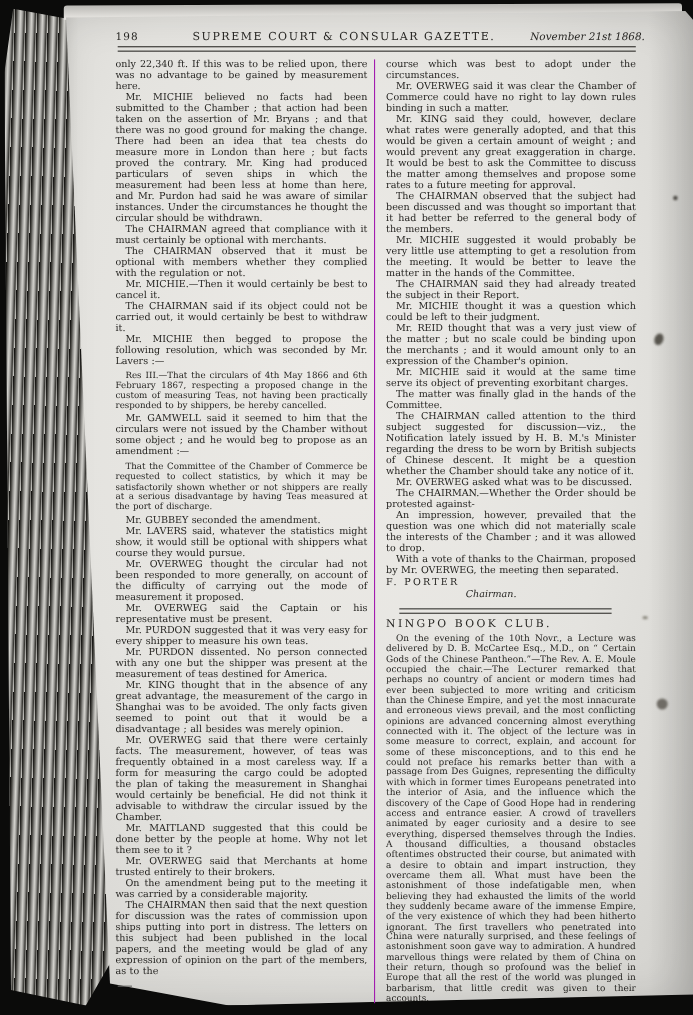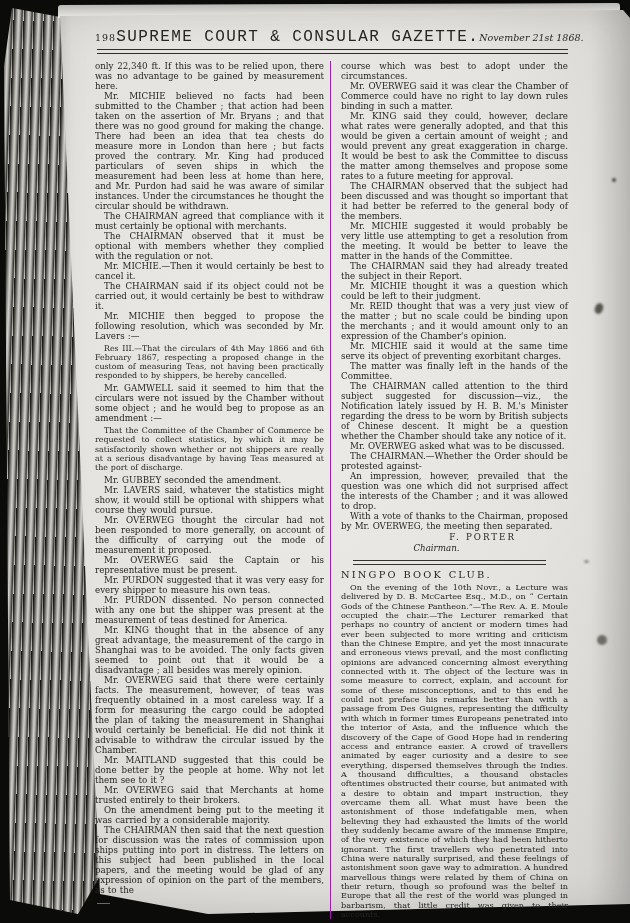--- a/index.html
+++ b/index.html
@@ -24,34 +24,34 @@
   }
   
   .paper{
     position:absolute;left:48px;top:10px;width:582px;height:904px;
     background:
       linear-gradient(90deg,rgba(0,0,0,0.10) 0%,rgba(0,0,0,0) 4%,rgba(0,0,0,0) 93%,rgba(0,0,0,0.10) 100%),
       radial-gradient(ellipse at 45% 38%,#edebe7 0%,#e4e3df 55%,#d3d2ce 95%);
     clip-path:polygon(12px 6px,575px 0px,582px 8px,582px 894px,160px 904px,52px 884px);
     box-shadow:inset 0 0 40px rgba(0,0,0,0.15);
   }
-  .content{position:absolute;left:95px;top:28px;width:473px;color:var(--ink,#262522);}
+  .content{position:absolute;left:105px;top:28px;width:473px;color:var(--ink,#262522);}
   .masthead{display:flex;align-items:baseline;}
   .page-number{width:70px;font-size:9.5px;letter-spacing:1px;}
-  .masthead-title{flex:1;font-size:16px;letter-spacing:1.4px;white-space:nowrap;font-family:Liberation Mono, monospace;}
+  .masthead-title{flex:1;font-size:10px;letter-spacing:1.4px;white-space:nowrap;}
   .masthead-date{width:96px;text-align:left;font-style:italic;font-size:9.5px;white-space:nowrap;}
   .header-rule{height:3px;border-top:1px solid #2e2d2a;border-bottom:1px solid #2e2d2a;margin-top:3px;margin-left:2px;}
   .columns{display:flex;margin-top:7px;}
   .col{font-size:8.7px;line-height:10px;text-align:justify;word-spacing:0.4px;}
   .col-left{width:229px;margin-right:6px;}
   .col-right{flex:1;border-left:1px solid #a21caf;padding-left:10px;}
   .col p{margin:0;text-indent:9px;}
   p.noindent{text-indent:0;}
   p.small{font-size:7.9px;line-height:9.1px;margin:3px 0;}
-  p.sig-name{text-align:right;text-indent:0;padding-right:52px;letter-spacing:2px;line-height:11px;margin-top:1px;}
+  p.sig-name{text-indent:0;padding-right:52px;letter-spacing:2px;line-height:11px;margin-top:1px;}
   p.sig-role{text-align:center;text-indent:0;padding-right:36px;font-style:italic;line-height:11px;}
   p.rule{height:3px;border-top:1px solid #33322f;border-bottom:1px solid #33322f;margin:6px 22px 5px 12px;text-indent:0;}
   p.heading{text-align:left;text-indent:0;font-size:9.8px;letter-spacing:2.2px;margin:2px 0 3px;}
   p.ningpo{font-size:8.1px;line-height:9.35px;}
   p.end-dash{border-top:1.5px solid #6a6965;width:13px;height:0;margin-top:8px;margin-left:2px;text-indent:0;}
   
   .speck{position:absolute;border-radius:50%;filter:blur(1px);}
   .speck-a{left:595px;top:303px;width:8px;height:11px;background:#57544d;transform:rotate(20deg);}
   .speck-b{left:597px;top:635px;width:10px;height:10px;background:#6f6c65;}
   .speck-c{left:612px;top:178px;width:4px;height:4px;background:#4a4842;}
@@ -102,25 +102,25 @@
     <div class="col col-right">
         <p class="noindent">course which was best to adopt under the circumstances.</p>
         <p>Mr. OVERWEG said it was clear the Chamber of Commerce could have no right to lay down rules binding in such a matter.</p>
         <p>Mr. KING said they could, however, declare what rates were generally adopted, and that this would be given a certain amount of weight ; and would prevent any great exaggeration in charge.  It would be best to ask the Committee to discuss the matter among themselves and propose some rates to a future meeting for approval.</p>
         <p>The CHAIRMAN observed that the subject had been discussed and was thought so important that it had better be referred to the general body of the members.</p>
         <p>Mr. MICHIE suggested it would probably be very little use attempting to get a resolution from the meeting.  It would be better to leave the matter in the hands of the Committee.</p>
         <p>The CHAIRMAN said they had already treated the subject in their Report.</p>
         <p>Mr. MICHIE thought it was a question which could be left to their judgment.</p>
         <p>Mr. REID thought that was a very just view of the matter ; but no scale could be binding upon the merchants ; and it would amount only to an expression of the Chamber's opinion.</p>
         <p>Mr. MICHIE said it would at the same time serve its object of preventing exorbitant charges.</p>
-        <p>The matter was finally left in the hands of the Committee.</p>
+        <p>The matter was finally glad in the hands of the Committee.</p>
         <p>The CHAIRMAN called attention to the third subject suggested for discussion—viz., the Notification lately issued by H. B. M.'s Minister regarding the dress to be worn by British subjects of Chinese descent.  It might be a question whether the Chamber should take any notice of it.</p>
         <p>Mr. OVERWEG asked what was to be discussed.</p>
         <p>The CHAIRMAN.—Whether the Order should be protested against-</p>
-        <p>An impression, however, prevailed that the question was one which did not surprised affect the interests of the Chamber ; and it was allowed to drop.</p>
+        <p>An impression, however, prevailed that the question was one which did not materially scale the interests of the Chamber ; and it was allowed to drop.</p>
         <p>With a vote of thanks to the Chairman, proposed by Mr. OVERWEG, the meeting then separated.</p>
         <p class="sig-name">F. PORTER</p>
         <p class="sig-role">Chairman.</p>
         <p class="rule"></p>
         <p class="heading">NINGPO BOOK CLUB.</p>
         <p class="ningpo">On the evening of the 10th Novr., a Lecture was delivered by D. B. McCartee Esq., M.D., on “ Certain Gods of the Chinese Pantheon.”—The Rev. A. E. Moule occupied the chair.—The Lecturer remarked that perhaps no country of ancient or modern times had ever been subjected to more writing and criticism than the Chinese Empire, and yet the most innacurate and erroneous views prevail, and the most conflicting opinions are advanced concerning almost everything connected with it.  The object of the lecture was in some measure to correct, explain, and account for some of these misconceptions, and to this end he could not preface his remarks better than with a passage from Des Guignes, representing the difficulty with which in former times Europeans penetrated into the interior of Asia, and the influence which the discovery of the Cape of Good Hope had in rendering access and entrance easier.  A crowd of travellers animated by eager curiosity and a desire to see everything, dispersed themselves through the Indies.  A thousand difficulties, a thousand obstacles oftentimes obstructed their course, but animated with a desire to obtain and impart instruction, they overcame them all.  What must have been the astonishment of those indefatigable men, when believing they had exhausted the limits of the world they suddenly became aware of the immense Empire, of the very existence of which they had been hitherto ignorant.  The first travellers who penetrated into China were naturally surprised, and these feelings of astonishment soon gave way to admiration.  A hundred marvellous things were related by them of China on their return, though so profound was the belief in Europe that all the rest of the world was plunged in barbarism, that little credit was given to their accounts.</p>
       </div>
   </div>
 </div>
 

